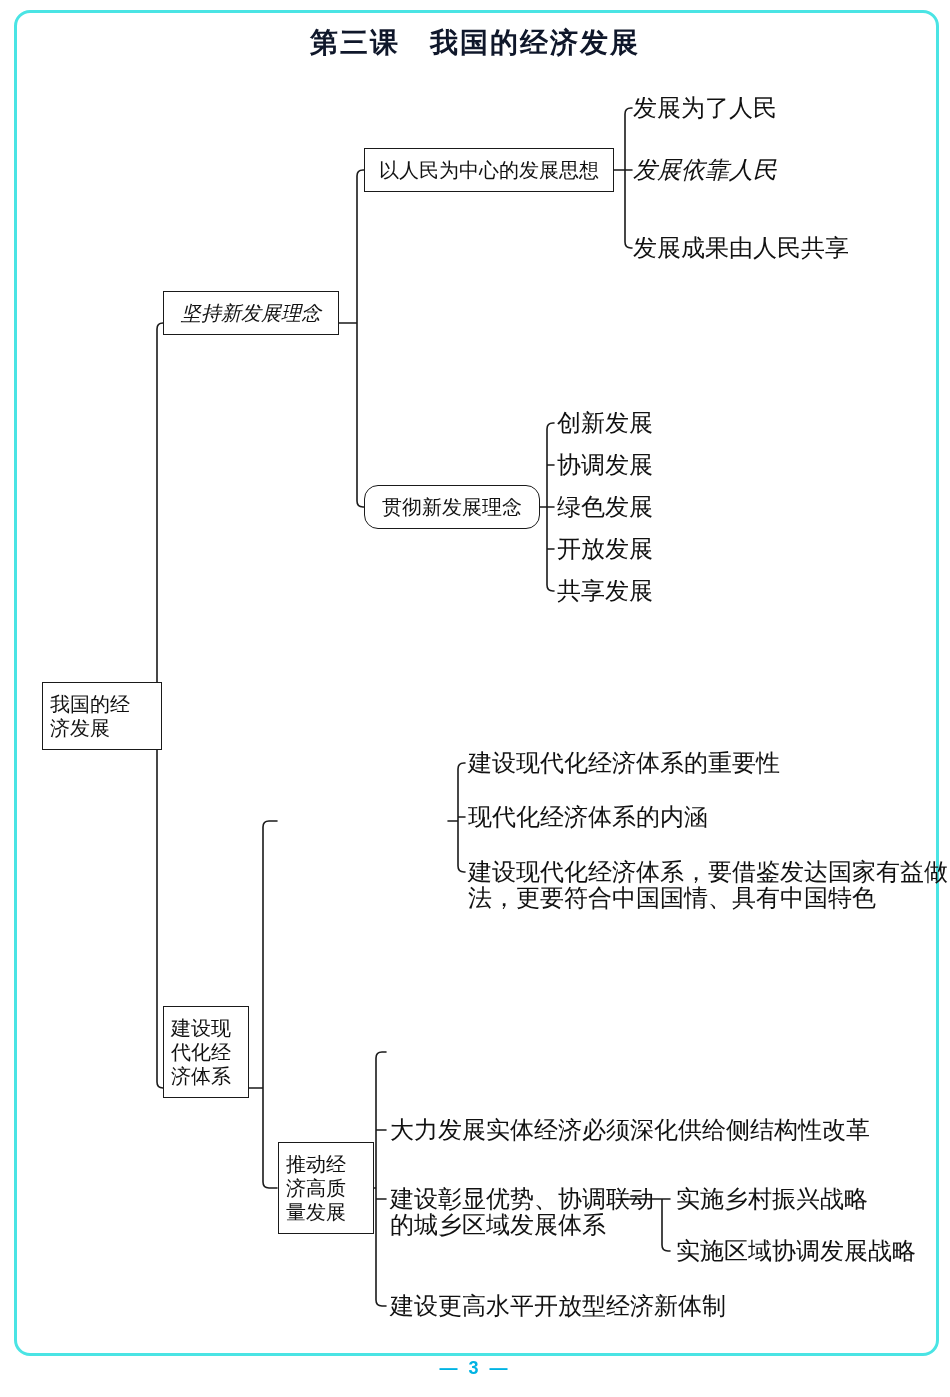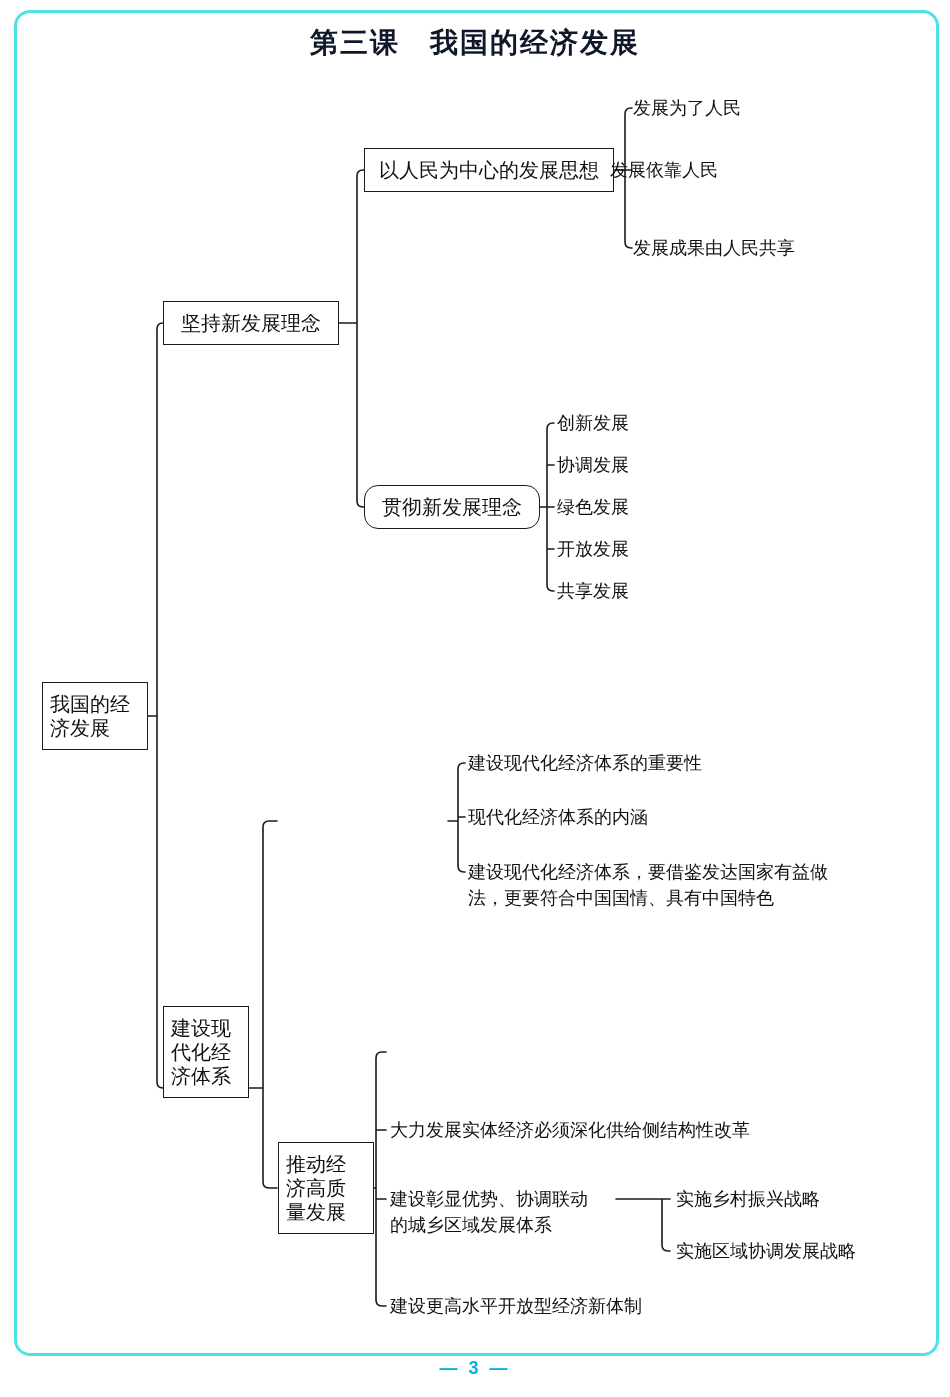--- a/index.html
+++ b/index.html
@@ -10,21 +10,21 @@
   .title{position:absolute;left:0;top:24px;width:100%;text-align:center;
          font-family:"Liberation Sans","DejaVu Sans",sans-serif;
          font-weight:bold;font-size:28px;letter-spacing:2px;color:#0f172a;}
   .footer{position:absolute;left:0;top:1358px;width:100%;text-align:center;
           font-family:"Liberation Sans","DejaVu Sans",sans-serif;
           font-weight:bold;font-size:18px;letter-spacing:3px;color:#00b3e3;}
   svg.connectors{position:absolute;left:0;top:0;pointer-events:none;}
   svg.connectors path{stroke:#1a1a1a;stroke-width:1.6;fill:none;stroke-linecap:round;}
   .box{position:absolute;box-sizing:border-box;border:1.6px solid #1a1a1a;
        font-size:20px;line-height:24px;padding:9px 7px;background:#fff;}
-  .leaf{position:absolute;font-size:18px;line-height:26px;white-space:nowrap;}
+  .leaf{position:absolute;font-size:24px;line-height:26px;white-space:nowrap;}
   .prewrap{white-space:pre-line;}
   .vcenter{transform:translateY(-50%);}
   .vfirst{transform:translateY(-13px);}
   .tcenter{text-align:center;white-space:nowrap;}
 </style>
 </head>
 <body>
 
 <div class="page">
 
@@ -44,29 +44,29 @@
 
     <path d="M249 1088 L263 1088 M263 1182 L263 827 Q263 821 269 821 L277 821 M263 1182 Q263 1188 269 1188 L277 1188"></path>
 
     <path d="M448 821 L458 821 M458 866 L458 769 Q458 763 464 763 L465 763 M458 866 Q458 872 464 872 L465 872 M458 817 L465 817"></path>
 
     <path d="M364 1188 L376 1188 M376 1300 L376 1058 Q376 1052 382 1052 L386 1052 M376 1300 Q376 1306 382 1306 L386 1306 M376 1130 L386 1130 M376 1199 L386 1199"></path>
 
     <path d="M616 1199 L670 1199 M662 1199 L662 1245 Q662 1251 668 1251 L670 1251"></path>
   </svg>
 
-  <div class="box prewrap vcenter" style="left:42px;top:716px;width:106px;">我国的经
+  <div class="box prewrap vcenter" style="left:42px;top:716px;width:120px;">我国的经
 济发展</div>
 
-  <div class="box tcenter vcenter" style="left:163px;top:323px;width:176px;">坚持新发展理念</div>
+  <div class="box tcenter vcenter" style="left:163px;top:313px;width:176px;font-style:italic;">坚持新发展理念</div>
 
   <div class="box tcenter vcenter" style="left:364px;top:170px;width:250px;">以人民为中心的发展思想</div>
 
   <div class="leaf vcenter" style="left:633px;top:108px;">发展为了人民</div>
-  <div class="leaf vcenter" style="left:610px;top:170px;">发展依靠人民</div>
+  <div class="leaf vcenter" style="left:633px;top:170px;font-style:italic;">发展依靠人民</div>
   <div class="leaf vcenter" style="left:633px;top:248px;">发展成果由人民共享</div>
 
   <div class="box tcenter vcenter" style="left:364px;top:507px;width:176px;border-radius:14px;">贯彻新发展理念</div>
 
   <div class="leaf vcenter" style="left:557px;top:423px;">创新发展</div>
   <div class="leaf vcenter" style="left:557px;top:465px;">协调发展</div>
   <div class="leaf vcenter" style="left:557px;top:507px;">绿色发展</div>
   <div class="leaf vcenter" style="left:557px;top:549px;">开放发展</div>
   <div class="leaf vcenter" style="left:557px;top:591px;">共享发展</div>
 

